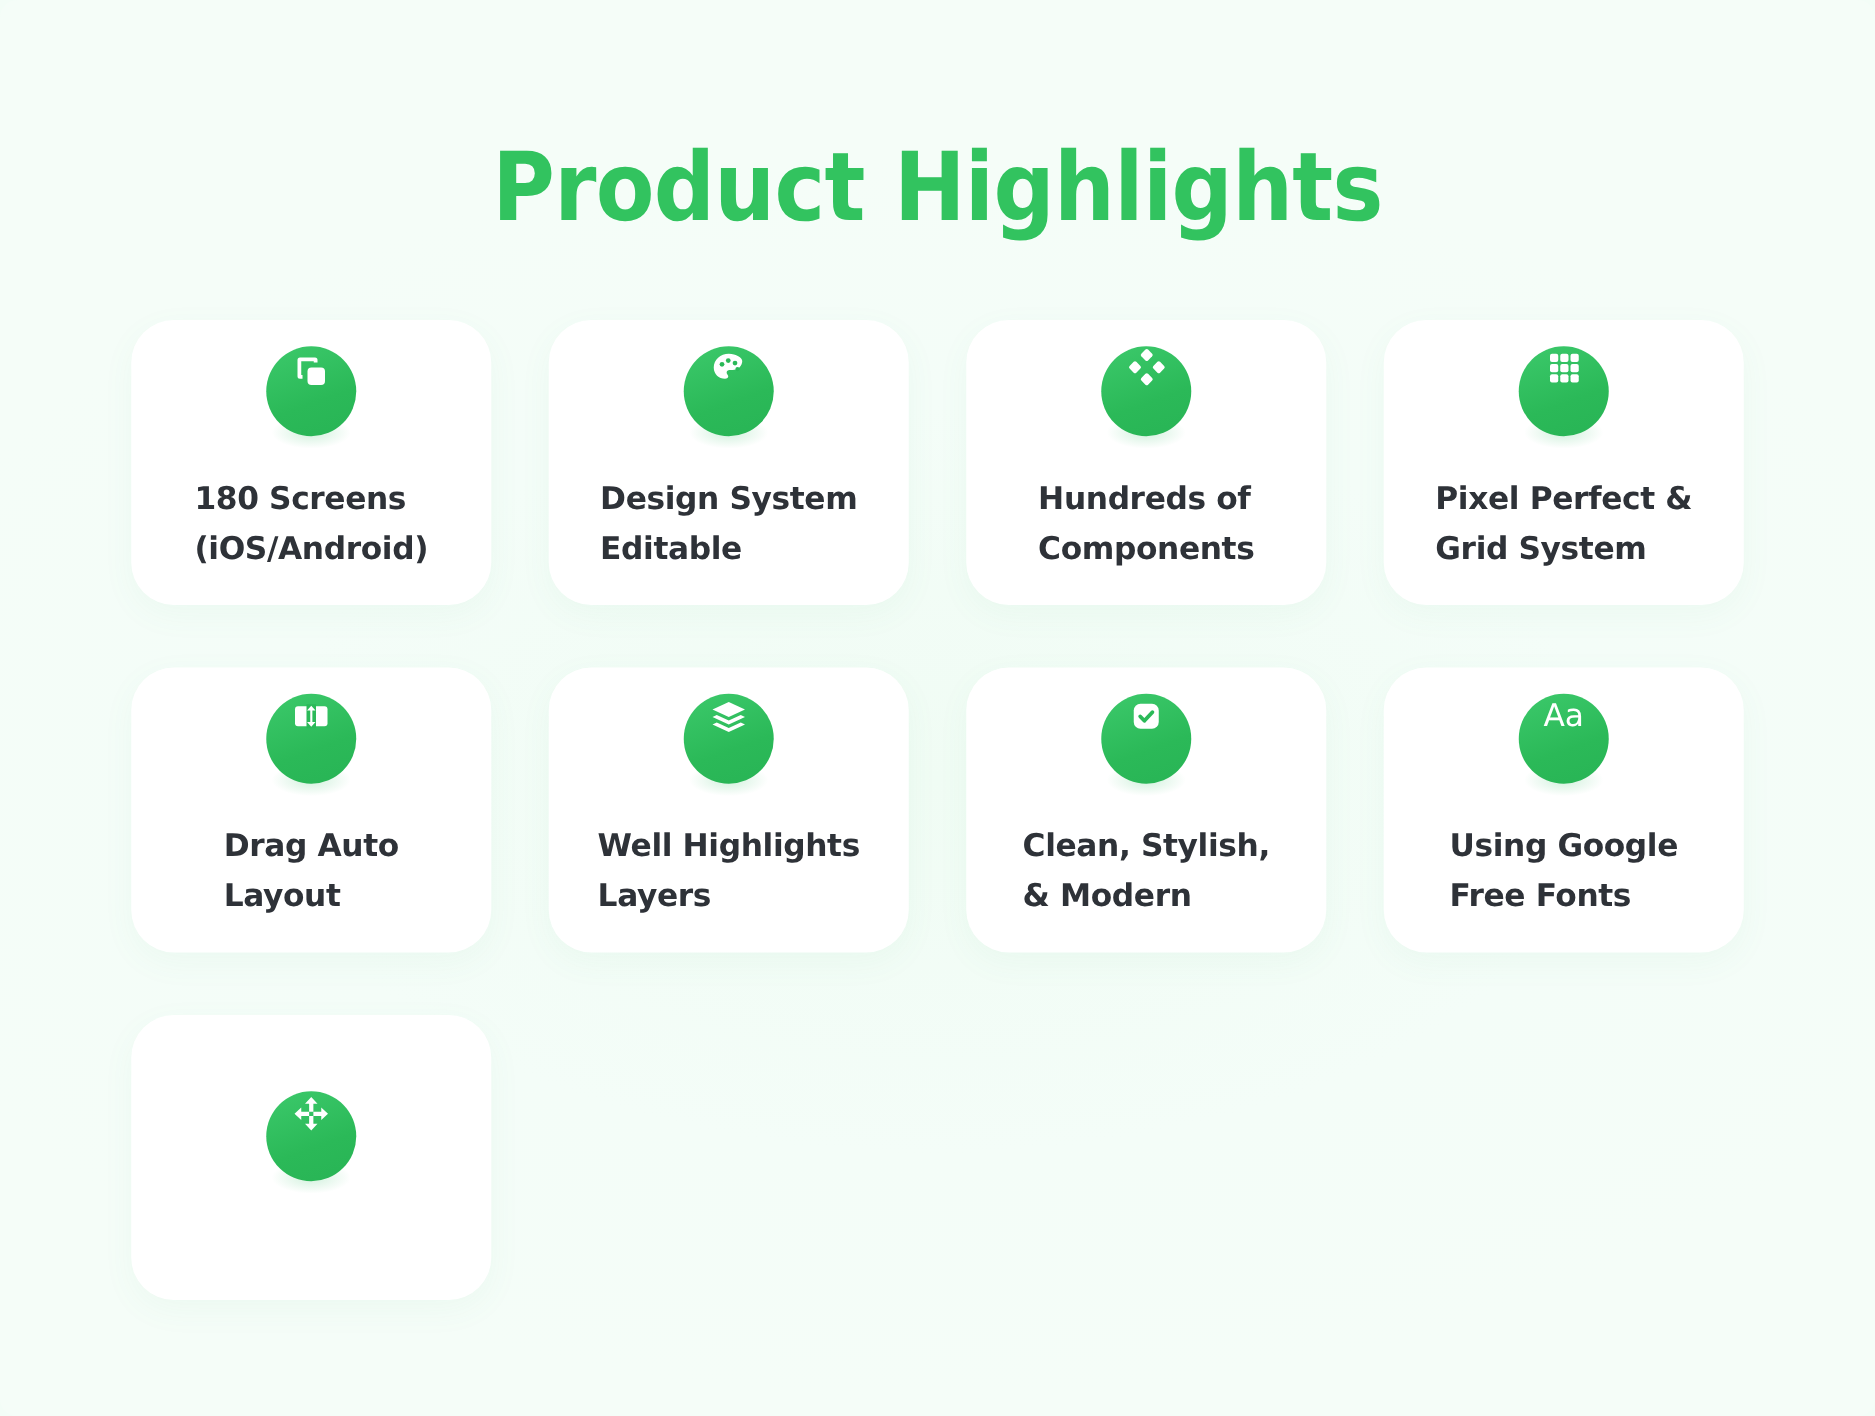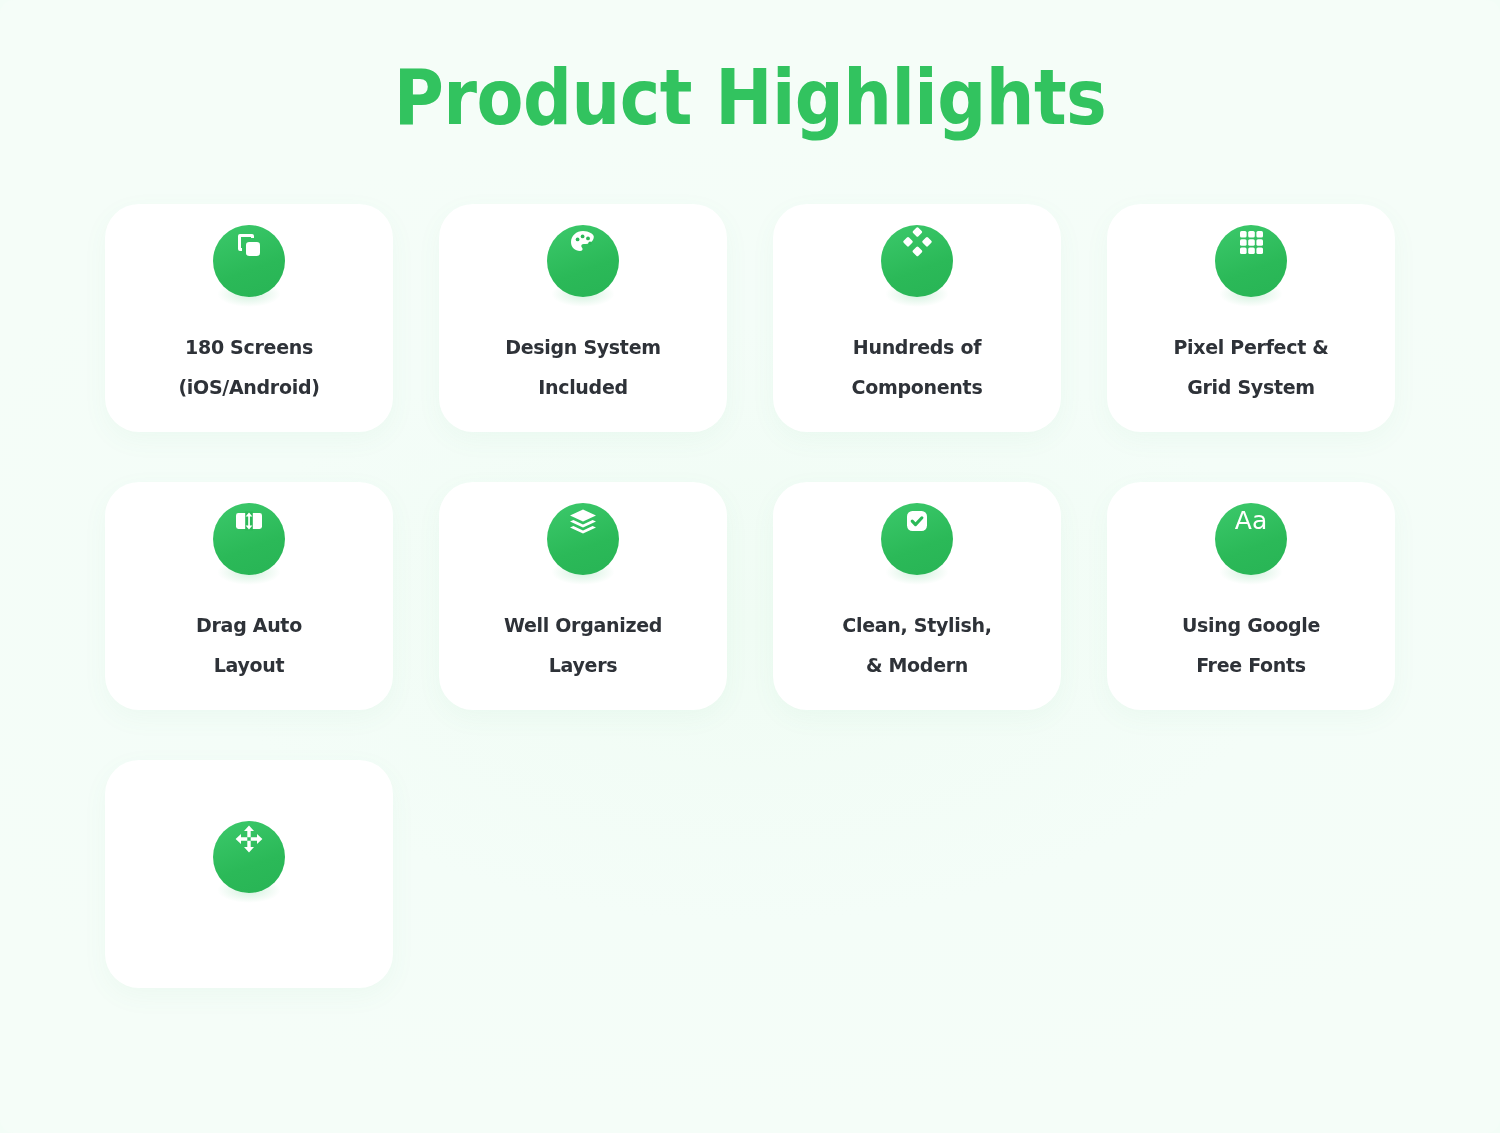--- a/index.html
+++ b/index.html
@@ -14,21 +14,21 @@
     font-family: "Liberation Sans", sans-serif;
     overflow: hidden;
   }
 
   .page {
     position: relative;
     width: 1500px;
     height: 1133px;
     background:
       radial-gradient(ellipse 900px 500px at 50% 55%, #f0fcf4 0%, #f4fdf8 60%, #f5fdf8 100%);
-    padding-top: 52px;
+    padding-top: 104px;
     border-radius: 14px;
   }
 
   .page-title {
     text-align: center;
     font-size: 76px;
     line-height: 92px;
     font-weight: 700;
     letter-spacing: -0.5px;
     color: #32c35f;
@@ -86,22 +86,22 @@
     border-radius: 50%;
     background: linear-gradient(160deg, #3cc96b 0%, #2bb958 60%, #28b455 100%);
     display: flex;
     align-items: flex-start;
     justify-content: center;
   }
 
   .icon-circle svg { display: block; }
 
   .card-label {
-    text-align: center;
-    font-size: 19px;
+    text-align: left;
+    font-size: 25px;
     line-height: 40px;
     font-weight: 700;
     color: #2e3238;
     font-family: "DejaVu Sans", sans-serif;
     letter-spacing: -0.3px;
     white-space: pre-line;
   }
 </style>
 </head>
 <body>
@@ -133,21 +133,21 @@
           <svg width="36" height="36" viewBox="0 0 36 36" fill="none">
             <path d="M18 6c-6.6 0-12 4.8-12 11 0 5.4 4.1 9 9 9 1.7 0 2.6-.9 2.6-2 0-.6-.3-1-.7-1.5-.4-.5-.6-.9-.6-1.5 0-1.2 1-2.1 2.3-2.1H21c4.3 0 7.8-3.2 7.8-7.2C28.8 9.3 24 6 18 6z" fill="#ffffff"></path>
             <circle cx="12.6" cy="14.4" r="1.9" fill="#2bb958"></circle>
             <circle cx="17.6" cy="11.4" r="1.9" fill="#2bb958"></circle>
             <circle cx="23" cy="13.4" r="1.9" fill="#2bb958"></circle>
             <circle cx="25" cy="18.2" r="1.7" fill="#2bb958"></circle>
           </svg>
         </div>
       </div>
       <div class="card-label">Design System
-Included</div>
+Editable</div>
     </div>
 
     <div class="card">
       <div class="icon-wrap">
         <div class="icon-circle">
           <svg width="34" height="34" viewBox="0 0 34 34" fill="none">
             <g fill="#ffffff">
               <rect x="13.6" y="3.2" width="7.6" height="7.6" rx="1.5" transform="rotate(45 17.4 7)"></rect>
               <rect x="4.2" y="13" width="7.6" height="7.6" rx="1.5" transform="rotate(45 8 16.8)"></rect>
               <rect x="23.2" y="13" width="7.6" height="7.6" rx="1.5" transform="rotate(45 27 16.8)"></rect>
@@ -198,21 +198,21 @@
     <div class="card">
       <div class="icon-wrap">
         <div class="icon-circle">
           <svg width="36" height="36" viewBox="0 0 36 36" fill="none">
             <path d="M18 6.5l13 6-13 6-13-6 13-6z" fill="#ffffff"></path>
             <path d="M5 18.6l3.4-1.6L18 21.4l9.6-4.4 3.4 1.6-13 6-13-6z" fill="#ffffff"></path>
             <path d="M5 24.6l3.4-1.6L18 27.4l9.6-4.4 3.4 1.6-13 6-13-6z" fill="#ffffff"></path>
           </svg>
         </div>
       </div>
-      <div class="card-label">Well Organized
+      <div class="card-label">Well Highlights
 Layers</div>
     </div>
 
     <div class="card">
       <div class="icon-wrap">
         <div class="icon-circle">
           <svg width="36" height="36" viewBox="0 0 36 36" fill="none">
             <rect x="8" y="8" width="20" height="20" rx="5.4" fill="#ffffff"></rect>
             <path d="M13.2 18.2l3.3 3.4 6.4-6.8" stroke="#2bb958" stroke-width="3.1" stroke-linecap="round" stroke-linejoin="round" fill="none"></path>
           </svg>

